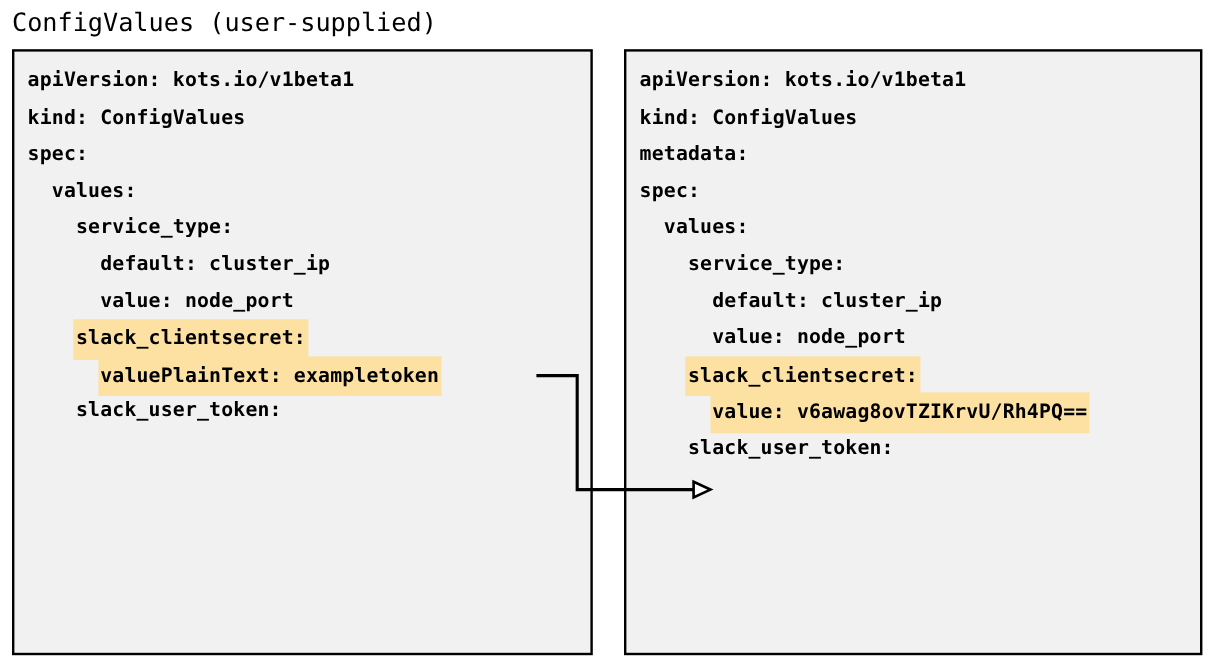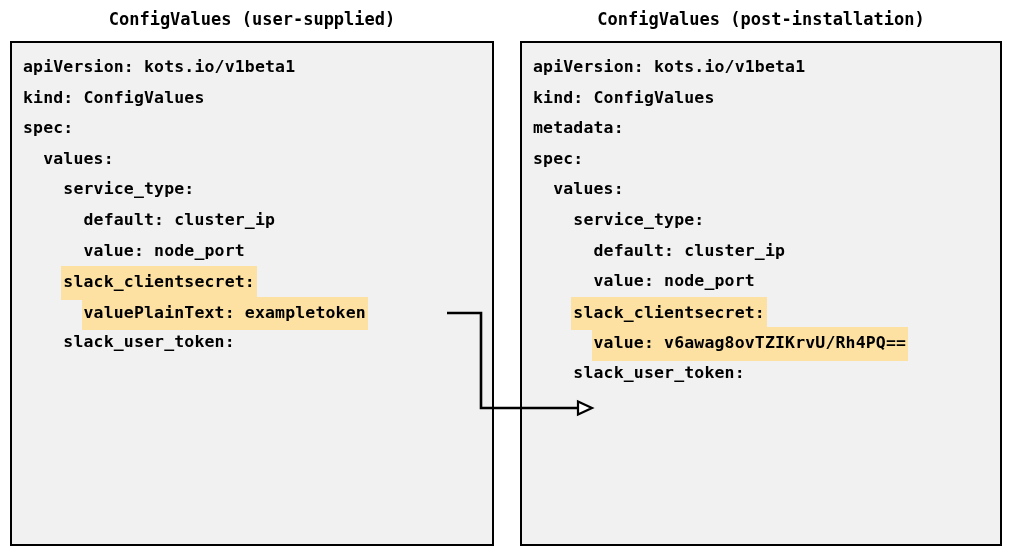--- a/index.html
+++ b/index.html
@@ -19,26 +19,26 @@
     position: absolute;
     left: 0; top: 0;
     width: 1019px;
     height: 559px;
   }
 
   
   .panel-title {
     position: absolute;
     font-family: "DejaVu Sans Mono", "Liberation Mono", monospace;
-    font-size: 17px;
-    font-weight: bold;
+    font-size: 21px;
+    font-weight: normal;
     color: #000000;
     letter-spacing: 0px;
     white-space: nowrap;
-    text-align: center;
+    text-align: left;
     line-height: 22px;
   }
   #title-left  { left: 10px;  top: 8px; width: 484px; }
   #title-right { left: 520px; top: 8px; width: 482px; }
 
   
   .panel {
     position: absolute;
     background: #f1f1f1;
     border: 2px solid #000000;
@@ -104,21 +104,20 @@
         <div class="code-line"><span class="seg">    </span><span class="seg">service_type:</span></div>
         <div class="code-line"><span class="seg">      </span><span class="seg">default: cluster_ip</span></div>
         <div class="code-line"><span class="seg">      </span><span class="seg">value: node_port</span></div>
         <div class="code-line"><span class="seg">    </span><span class="seg hl">slack_clientsecret:</span></div>
         <div class="code-line"><span class="seg">      </span><span class="seg hl">valuePlainText: exampletoken</span></div>
         <div class="code-line"><span class="seg">    </span><span class="seg">slack_user_token:</span></div>
         <div class="code-line"><span class="seg">      </span></div>
       </div>
   </div>
 
-  <div class="panel-title" id="title-right">ConfigValues (post-installation)</div>
 
   <div class="panel" id="panel-right">
     <div class="code-block" id="code-right">
         <div class="code-line"><span class="seg"></span><span class="seg">apiVersion: kots.io/v1beta1</span></div>
         <div class="code-line"><span class="seg"></span><span class="seg">kind: ConfigValues</span></div>
         <div class="code-line"><span class="seg"></span><span class="seg">metadata:</span></div>
         <div class="code-line"><span class="seg"></span><span class="seg">spec:</span></div>
         <div class="code-line"><span class="seg">  </span><span class="seg">values:</span></div>
         <div class="code-line"><span class="seg">    </span><span class="seg">service_type:</span></div>
         <div class="code-line"><span class="seg">      </span><span class="seg">default: cluster_ip</span></div>

